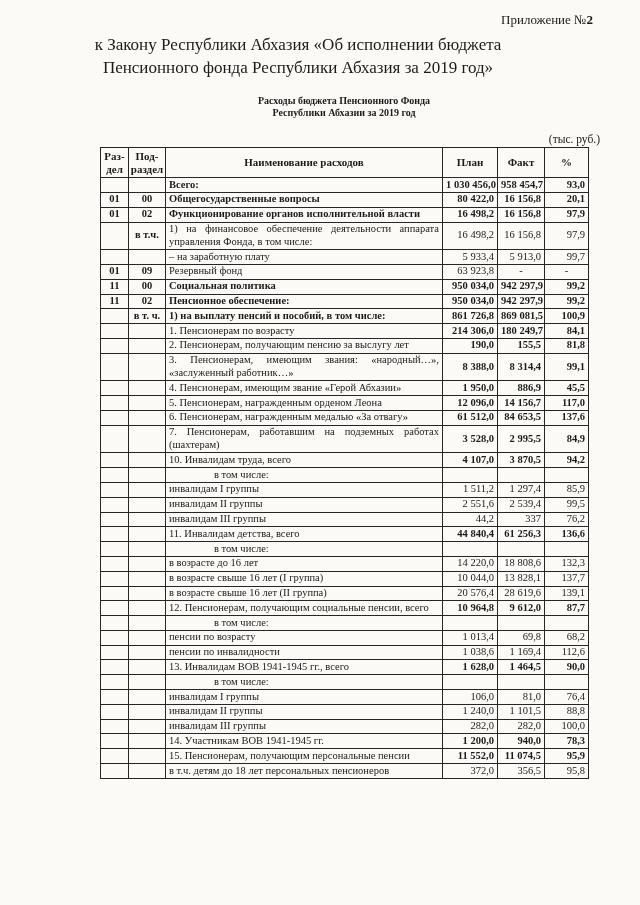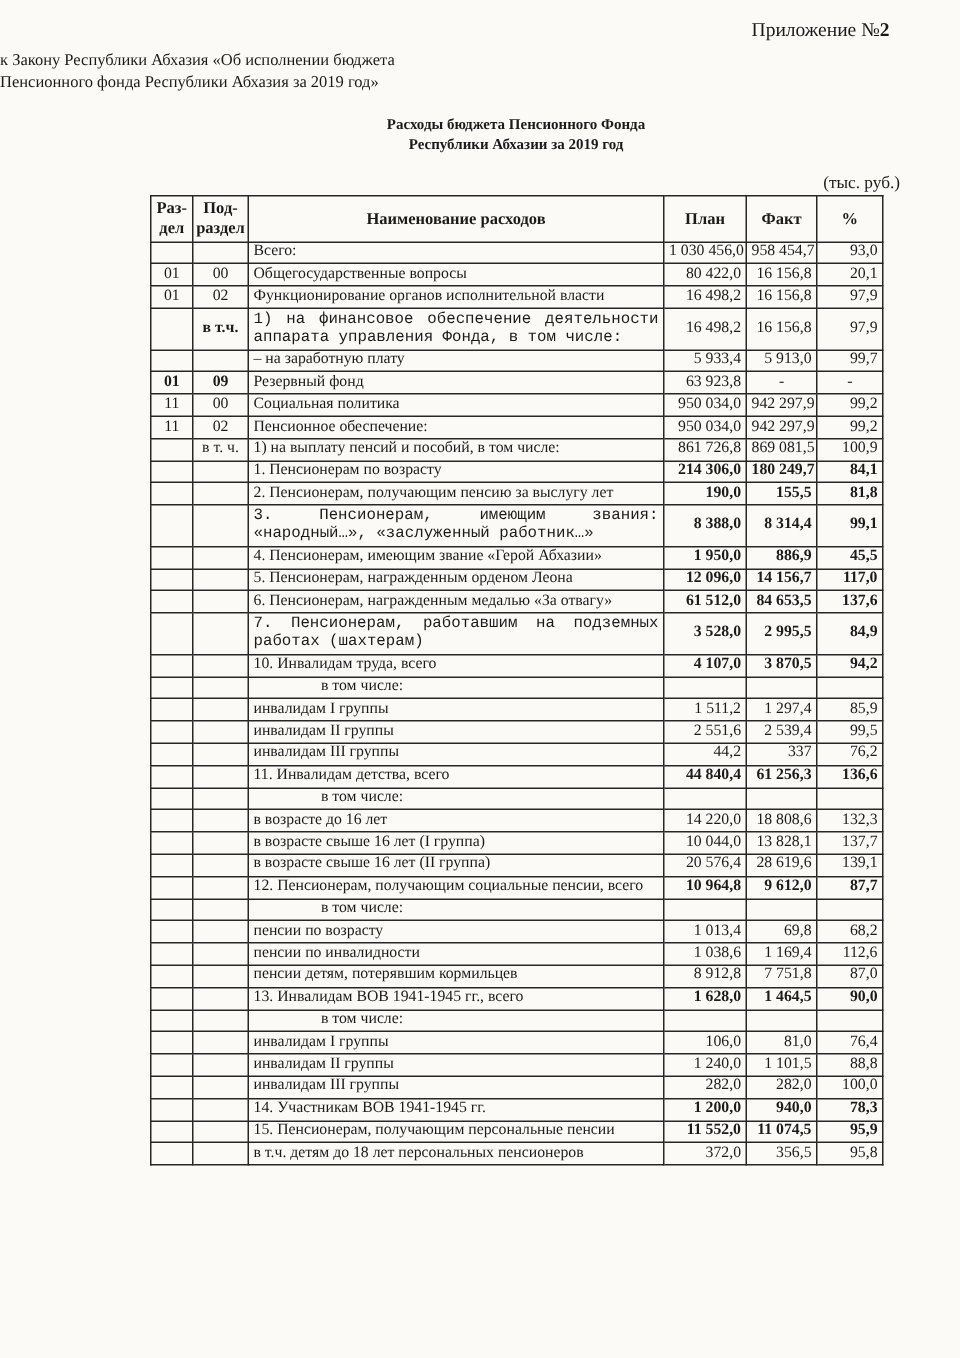--- a/index.html
+++ b/index.html
@@ -14,23 +14,23 @@
 
   .apx{
     margin-top:12px;
     text-align:right;
     padding-right:47px;
     font-size:13px;
   }
   .apx b{font-weight:700;}
   .law{
     margin-top:5px;
-    text-align:left;
+    text-align:center;
     padding-right:44px;
-    font-size:11px;
+    font-size:17px;
     line-height:1.38;
   }
   .title{
     margin:15px 0 0 100px;
     width:488px;
     text-align:center;
     font-weight:700;
     font-size:10px;
     line-height:1.25;
   }
@@ -62,25 +62,25 @@
     padding:2px 1px;
     white-space:pre-line;
   }
   table.budget td{
     padding:0.5px 3px;
     line-height:1.22;
   }
   .c-sec,.c-pod{text-align:center;font-weight:700;}
   .c-name{text-align:left;padding-left:4px;}
   .c-name.indent{padding-left:48px;}
-  .c-name.justify{text-align:justify;font-family:Liberation Mono, monospace;}
+  .c-name.justify{text-align:justify;}
   .num{text-align:right;padding-right:6px;white-space:nowrap;}
   .c-pct{padding-right:5px;}
   td.dash{text-align:center;padding-right:3px;}
-  .b-all td{font-weight:400;}
+  .b-all td{font-weight:700;}
   .b-num td.num{font-weight:700;}
 </style>
 </head>
 <body>
 
 <div class="page">
 
   <div class="apx"><span>Приложение №</span><b>2</b></div>
 
   <div class="law">
@@ -350,28 +350,20 @@
           <td class="c-pct num">68,2</td>
         </tr>
         <tr>
           <td class="c-sec"></td>
           <td class="c-pod"></td>
           <td class="c-name">пенсии по инвалидности</td>
           <td class="c-plan num">1 038,6</td>
           <td class="c-fakt num">1 169,4</td>
           <td class="c-pct num">112,6</td>
         </tr>
-        <tr>
-          <td class="c-sec"></td>
-          <td class="c-pod"></td>
-          <td class="c-name">пенсии детям, потерявшим кормильцев</td>
-          <td class="c-plan num">8 912,8</td>
-          <td class="c-fakt num">7 751,8</td>
-          <td class="c-pct num">87,0</td>
-        </tr>
         <tr class="b-num">
           <td class="c-sec"></td>
           <td class="c-pod"></td>
           <td class="c-name">13. Инвалидам ВОВ 1941-1945 гг., всего</td>
           <td class="c-plan num">1 628,0</td>
           <td class="c-fakt num">1 464,5</td>
           <td class="c-pct num">90,0</td>
         </tr>
         <tr>
           <td class="c-sec"></td>

